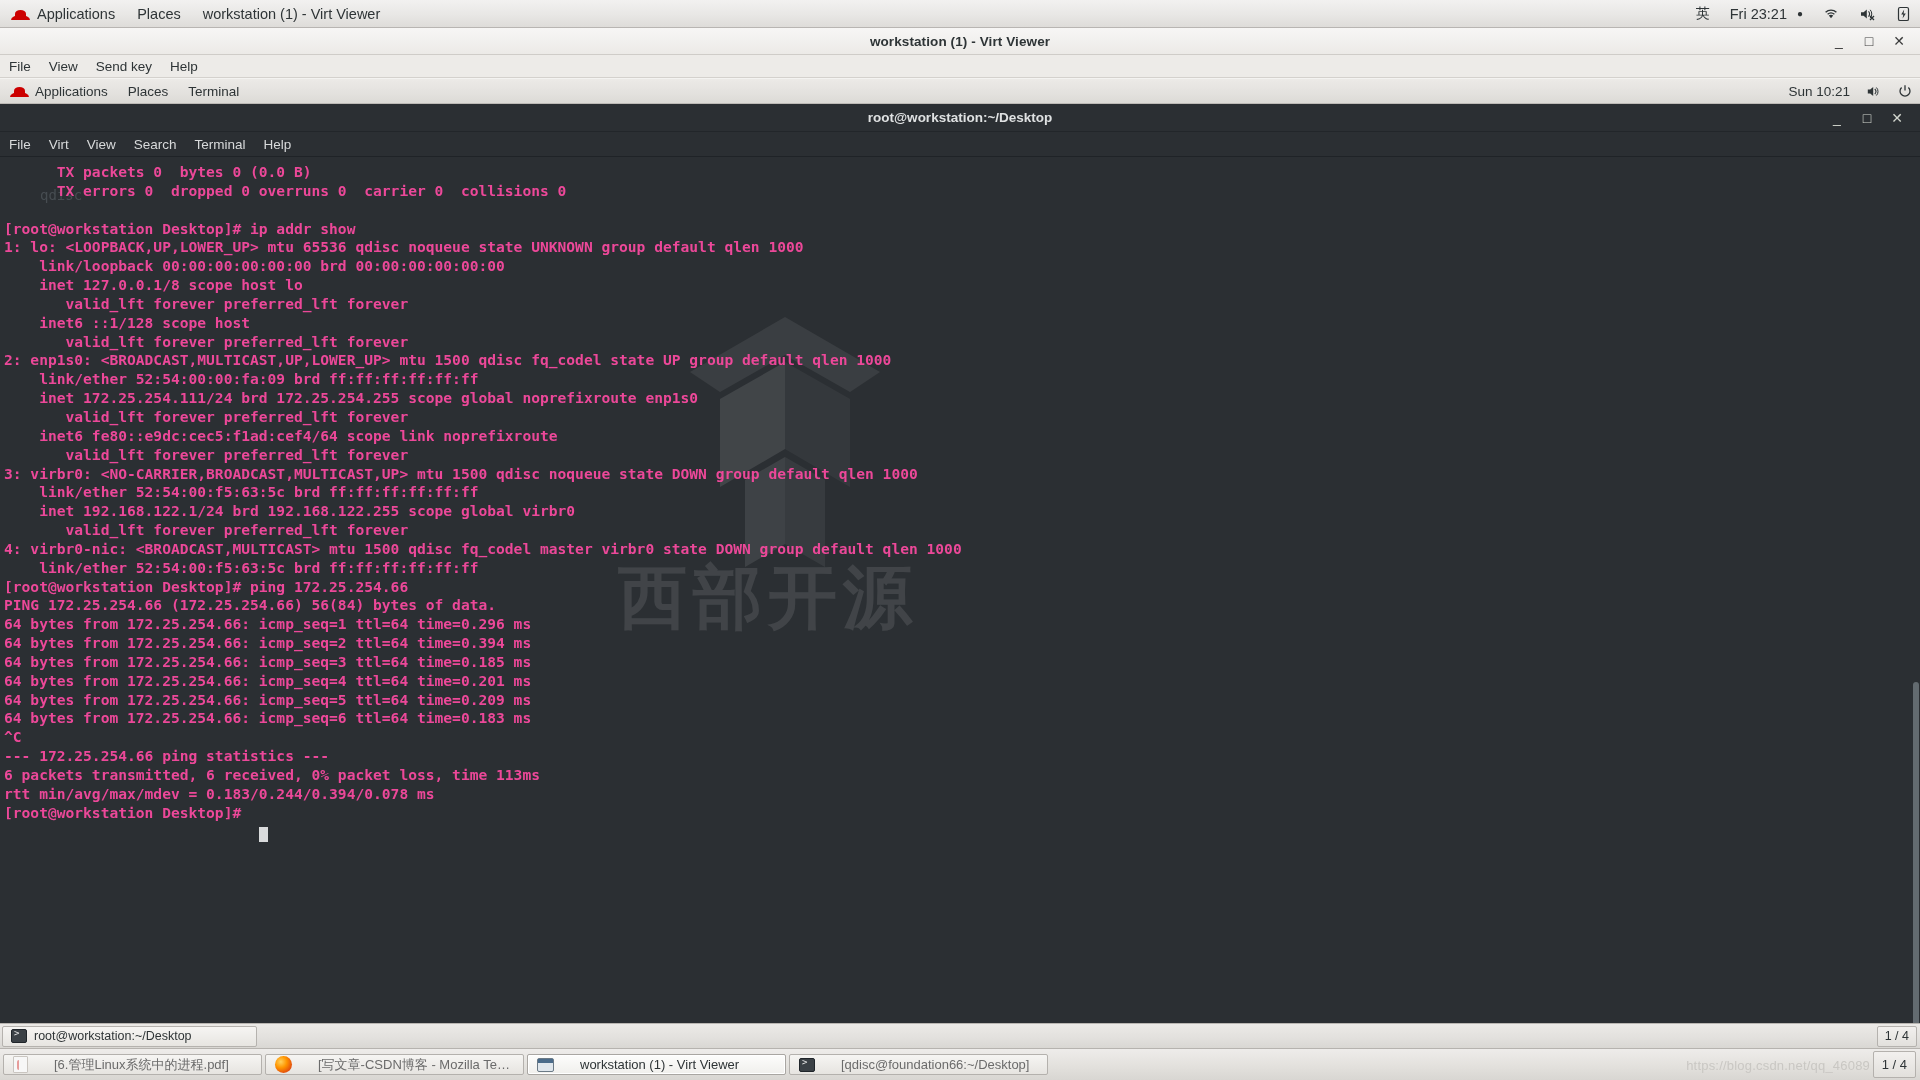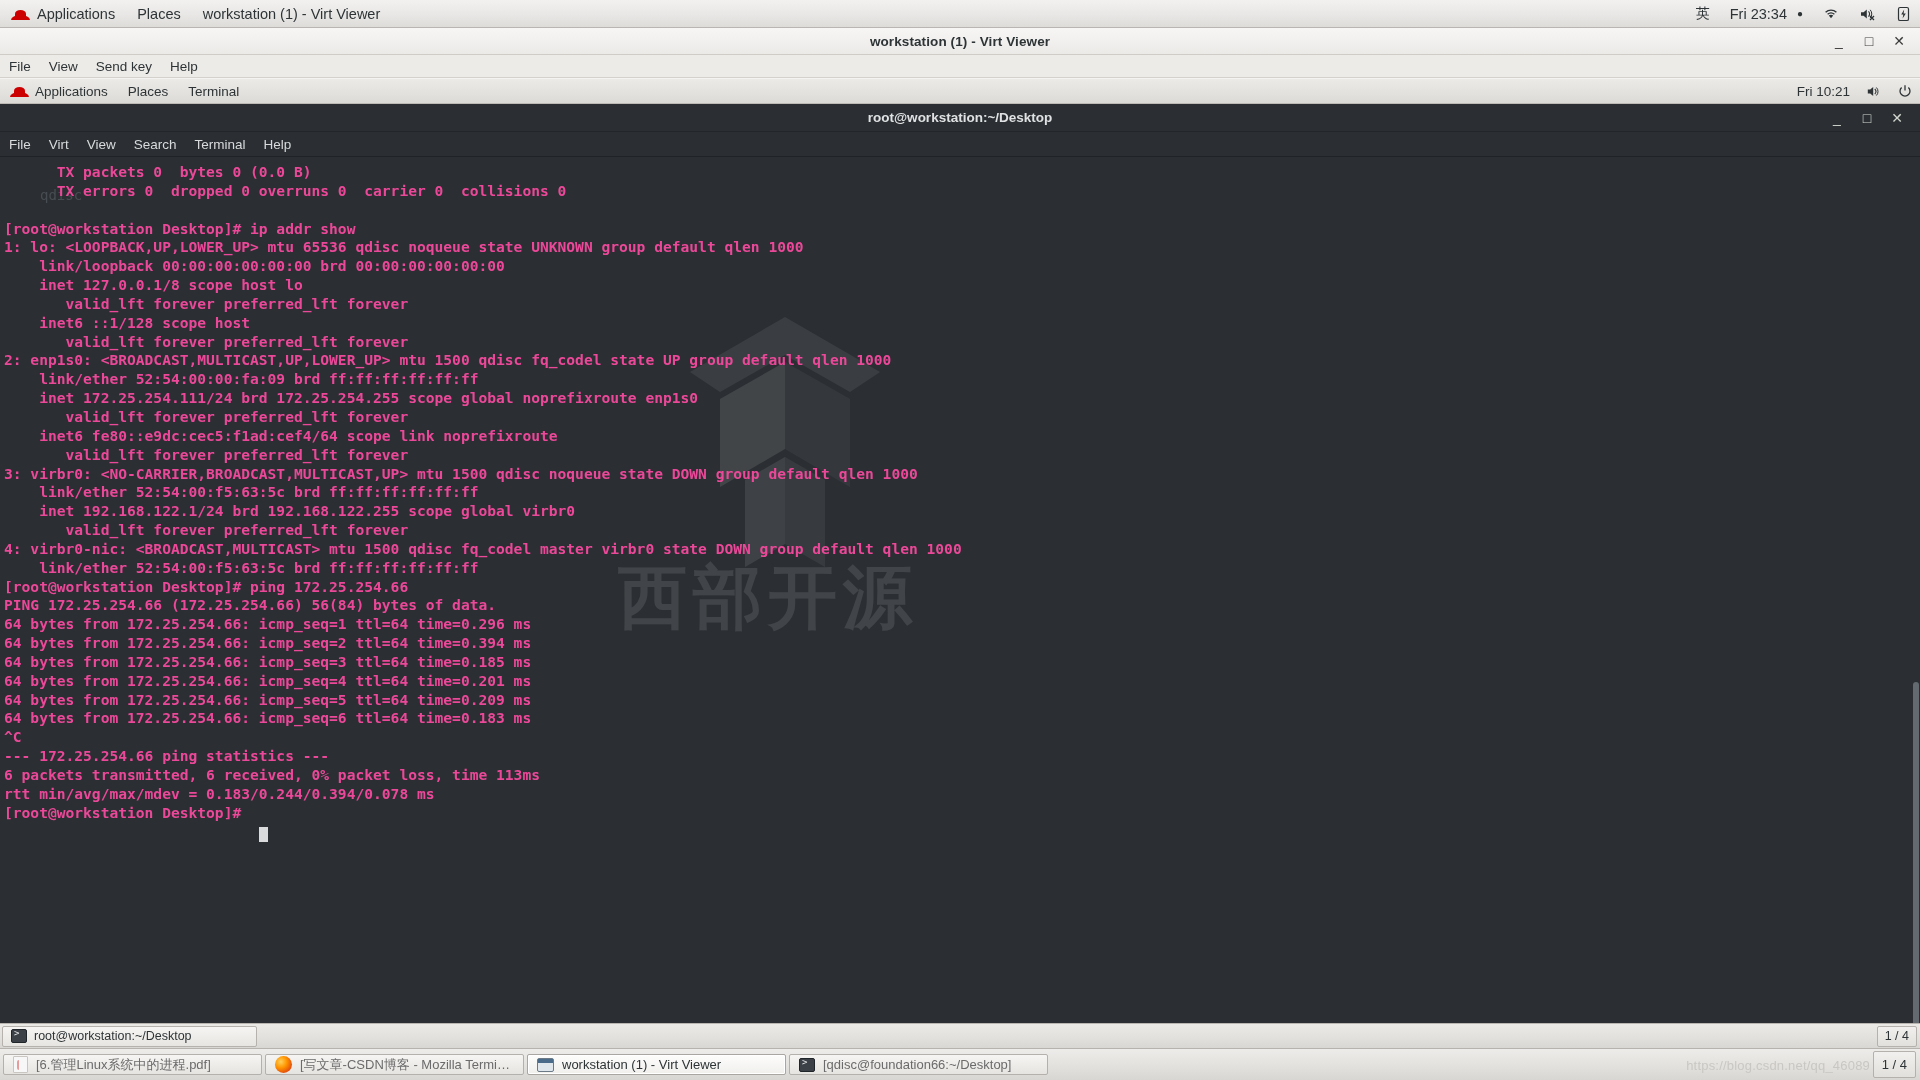--- a/index.html
+++ b/index.html
@@ -179,21 +179,21 @@
 
   
   .host-taskbar {
     position: absolute; left: 0; bottom: 0; width: 1920px; height: 32px;
     background: linear-gradient(to bottom, #eeecea 0%, #e3e1dd 55%, #d8d6d2 100%);
     border-top: 1px solid #b6b3af;
     display: flex; align-items: center; font-size: 13px; color: #2e3436;
     z-index: 20;
   }
   .host-task {
-    display: flex; align-items: center; gap: 8px;
+    display: flex; align-items: center; gap: 26px;
     height: 21px; margin-left: 3px; padding: 0 9px;
     border: 1px solid #b4b1ad; border-radius: 2px;
     background: linear-gradient(to bottom, #f6f5f3, #e6e4e0);
     width: 259px; white-space: nowrap; overflow: hidden;
   }
   .host-task.active {
     background: linear-gradient(to bottom, #fdfdfc, #f0efec);
     box-shadow: inset 0 0 0 1px #ffffff;
     border-color: #a9a6a2;
   }
@@ -258,21 +258,21 @@
   </div>
   <div class="pitem">
     <span>workstation (1) - Virt Viewer</span>
   </div>
 
   <div class="host-right">
     <div class="pitem">
       <span class="cjk">英</span>
     </div>
     <div class="pitem">
-      <span>Fri 23:34</span>
+      <span>Fri 23:21</span>
       <span class="clock-dot">●</span>
     </div>
     <div class="pitem">
       <svg class="ic" width="16" height="14" viewBox="0 0 16 14">
         <path d="M8 11.3 L10.2 8.6 A3.6 3.6 0 0 0 5.8 8.6 Z" fill="#2e3436"></path>
         <path d="M2.6 5.2 A8 8 0 0 1 13.4 5.2" stroke="#2e3436" stroke-width="1.4" fill="none"></path>
         <path d="M4.6 7.3 A5.2 5.2 0 0 1 11.4 7.3" stroke="#2e3436" stroke-width="1.3" fill="none"></path>
       </svg>
     </div>
     <div class="pitem">
@@ -322,21 +322,21 @@
       </div>
       <div class="pitem">
         <span>Places</span>
       </div>
       <div class="pitem">
         <span>Terminal</span>
       </div>
 
       <div class="guest-right">
         <div class="pitem">
-          <span>Fri 10:21</span>
+          <span>Sun 10:21</span>
         </div>
         <div class="pitem">
           <svg class="ic" width="16" height="13" viewBox="0 0 16 13">
             <path d="M1.8 4.6 H4.2 L7.2 2 V11 L4.2 8.4 H1.8 Z" fill="#2e3436"></path>
             <path d="M8.8 4 A3.6 3.6 0 0 1 8.8 9" stroke="#2e3436" stroke-width="1.1" fill="none"></path>
             <path d="M10.4 2.5 A5.8 5.8 0 0 1 10.4 10.5" stroke="#2e3436" stroke-width="1" fill="none"></path>
           </svg>
         </div>
         <div class="pitem">
           <svg class="ic" width="14" height="14" viewBox="0 0 14 14">

